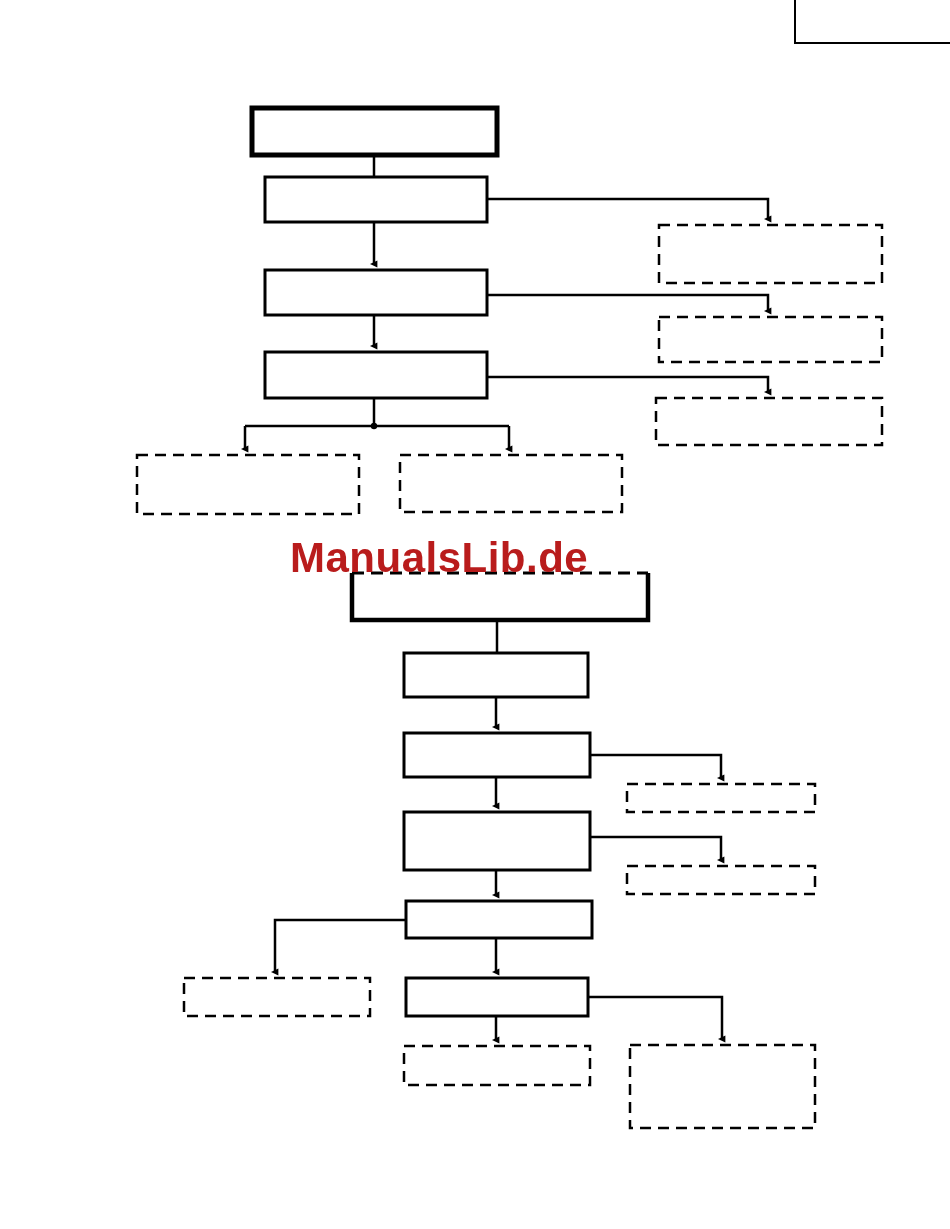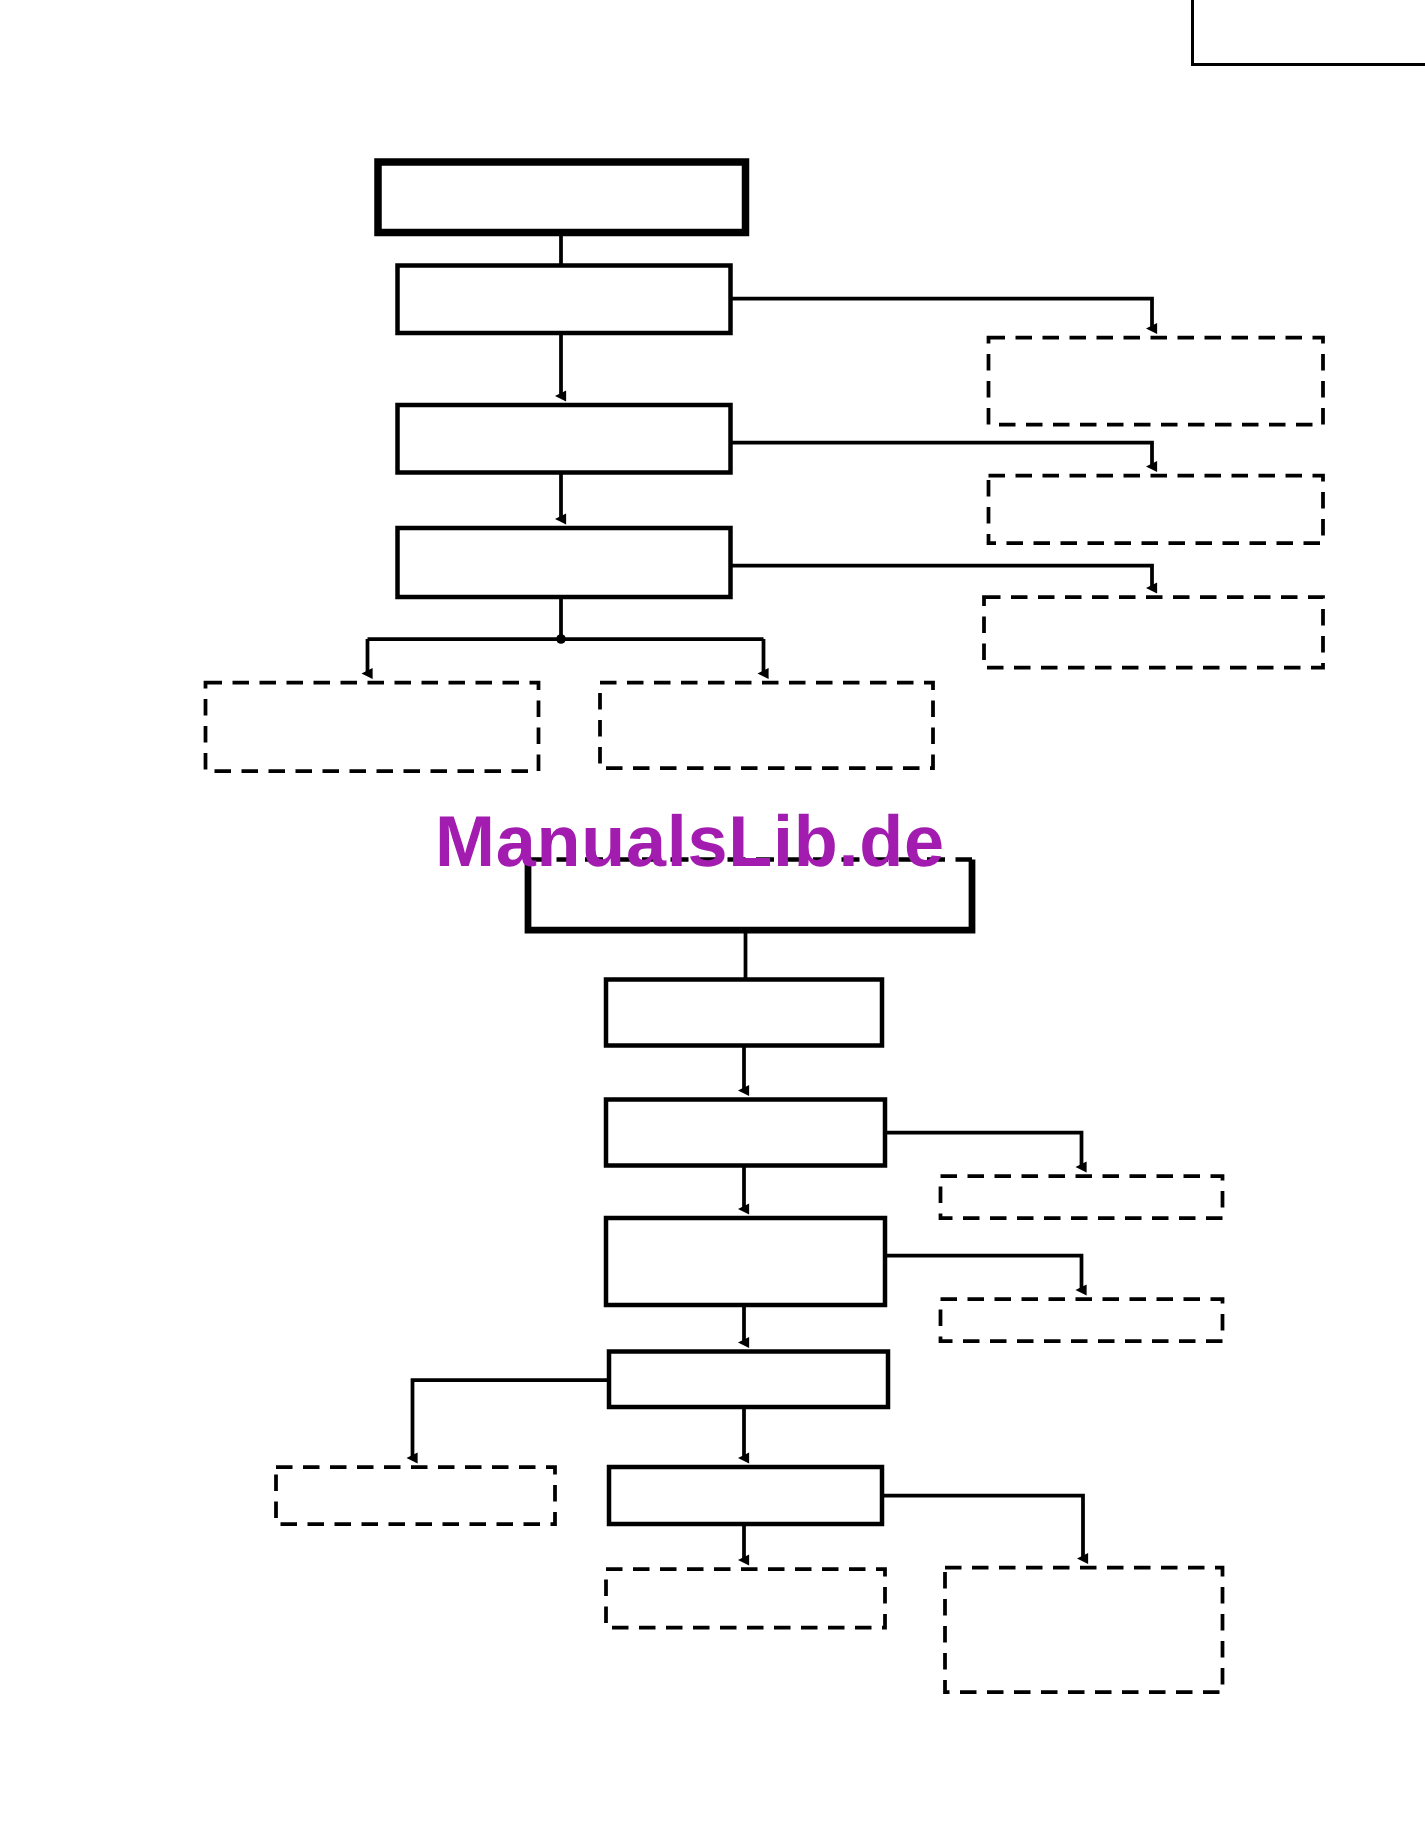--- a/index.html
+++ b/index.html
@@ -30,24 +30,24 @@
     top: 0;
     width: 950px;
     height: 1229px;
     pointer-events: none;
   }
   .wm-text {
     position: absolute;
     left: 290px;
     top: 534px;
     font-family: "Liberation Sans", sans-serif;
-    font-size: 48px;
+    font-size: 42px;
     font-weight: bold;
     letter-spacing: 0.5px;
-    color: #a21caf;
+    color: #b91c1c;
     white-space: nowrap;
     user-select: none;
   }
   .node-label {
     position: absolute;
     display: flex;
     align-items: center;
     justify-content: center;
     text-align: center;
     font-family: "Liberation Sans", sans-serif;

